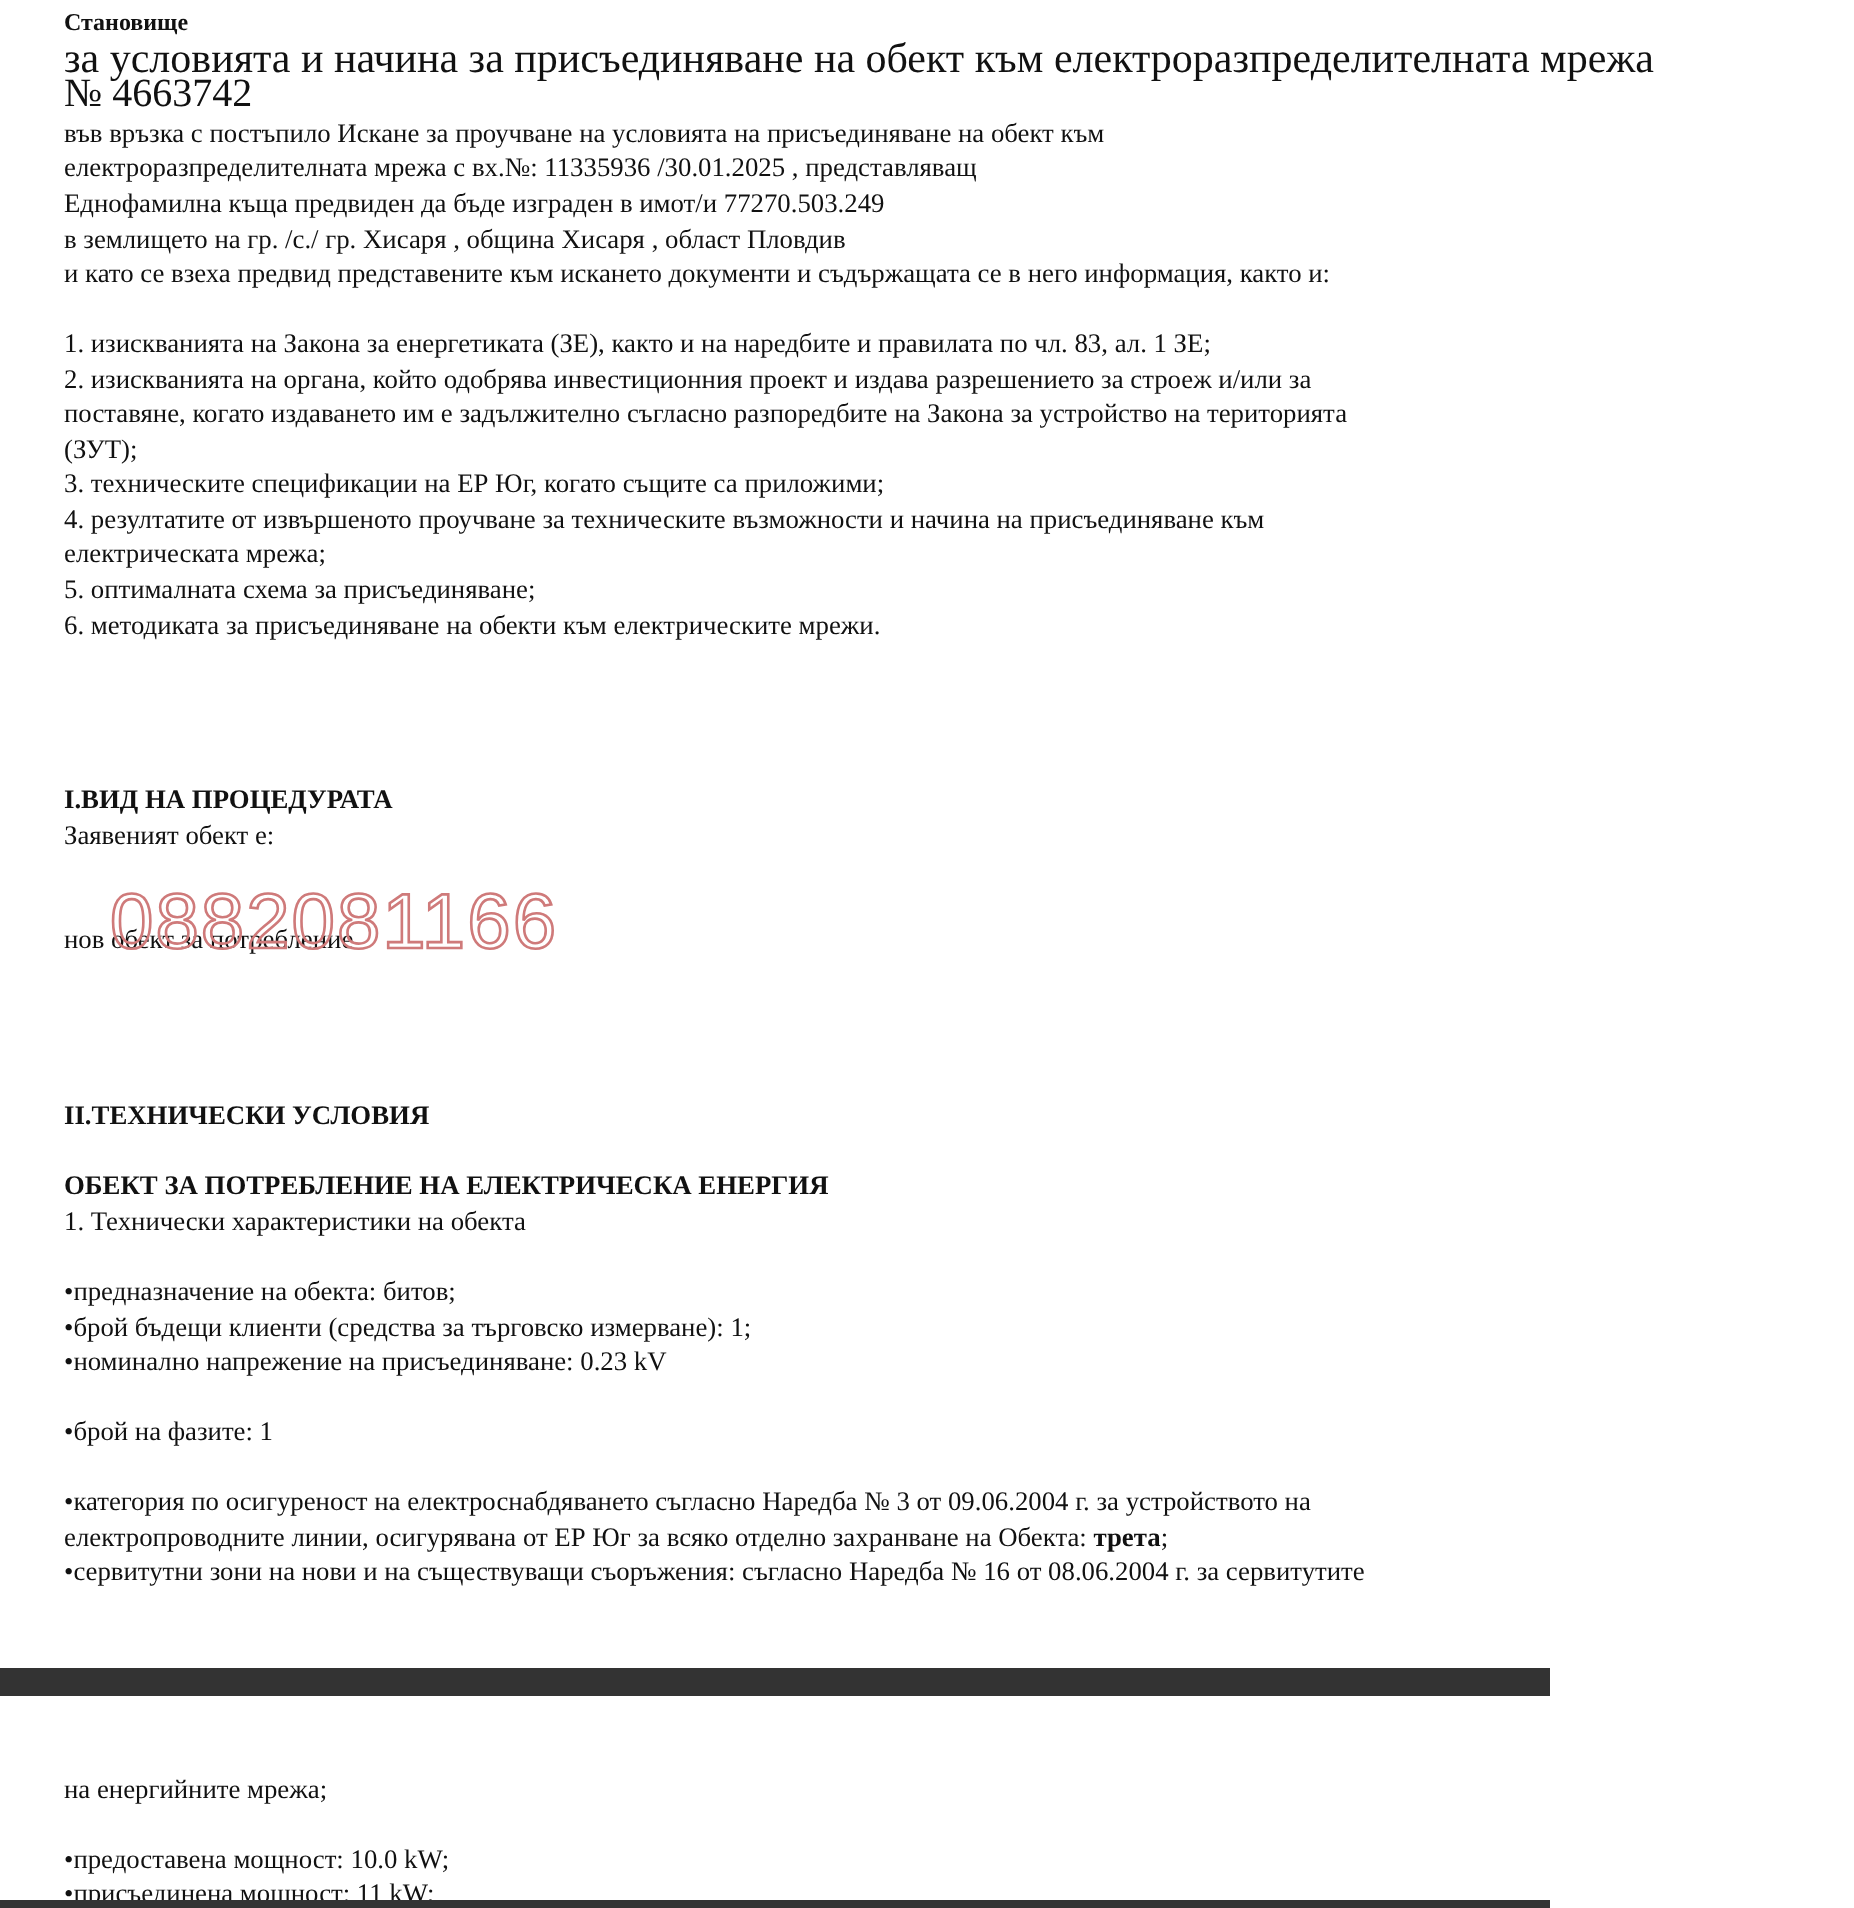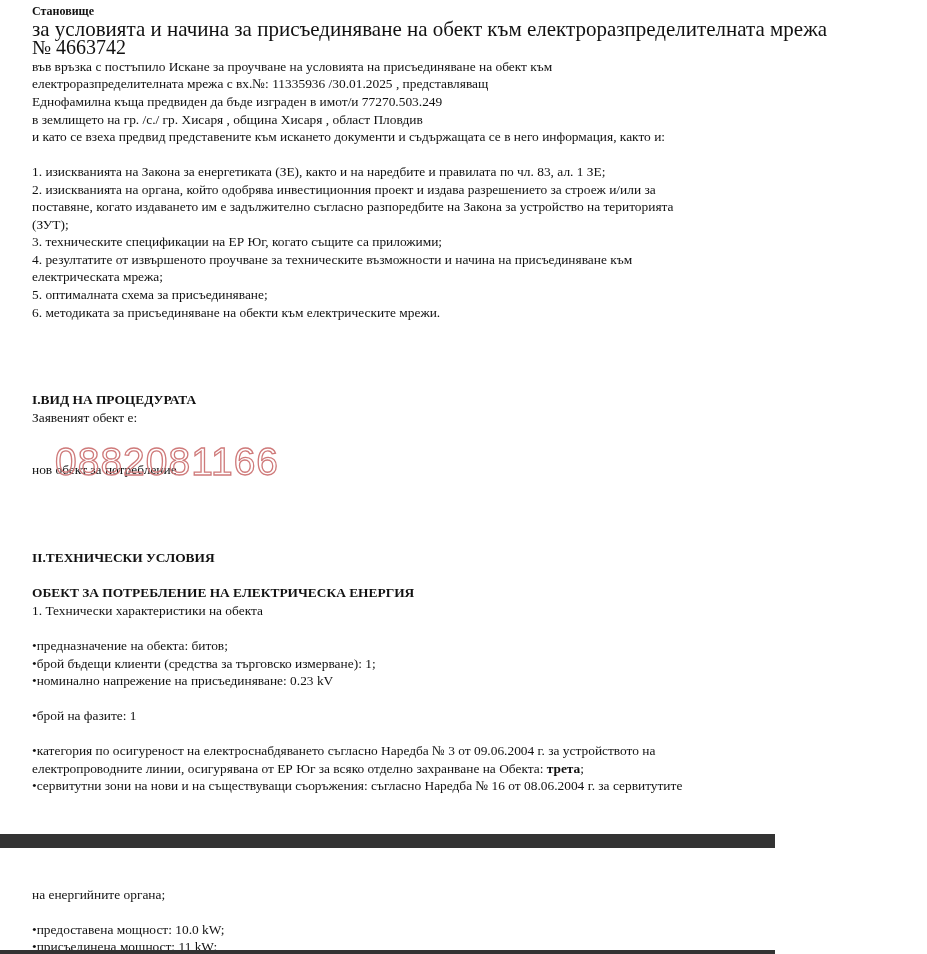--- a/index.html
+++ b/index.html
@@ -64,18 +64,18 @@
   <div class="line" style="top:655px;text-align:center;">•брой бъдещи клиенти (средства за търговско измерване):   1;</div>
   <div class="line" style="top:672px;">•номинално напрежение на присъединяване:   0.23 kV</div>
   <div class="line" style="top:707px;text-align:right;">•брой на фазите:   1</div>
 
   <div class="line" style="top:742px;">•категория по осигуреност на електроснабдяването съгласно Наредба № 3 от 09.06.2004 г. за устройството на</div>
   <div class="line" style="top:760px;"><span>електропроводните линии, осигурявана от ЕР Юг за всяко отделно захранване на Обекта: </span><b>трета</b><span>;</span></div>
   <div class="line" style="top:777px;">•сервитутни зони на нови и на съществуващи съоръжения: съгласно Наредба № 16 от 08.06.2004 г. за сервитутите</div>
 
   <div class="bar" style="top:834px; height:14px;"></div>
 
-  <div class="line" style="top:886px;">на енергийните органа;</div>
+  <div class="line" style="top:886px;">на енергийните мрежа;</div>
   <div class="line" style="top:921px;">•предоставена мощност:   10.0 kW;</div>
   <div class="line" style="top:938px;">•присъединена мощност:   11 kW;</div>
 
   <div class="bar" style="top:950px; height:4px;"></div>
 </div>
 
 </body></html>

